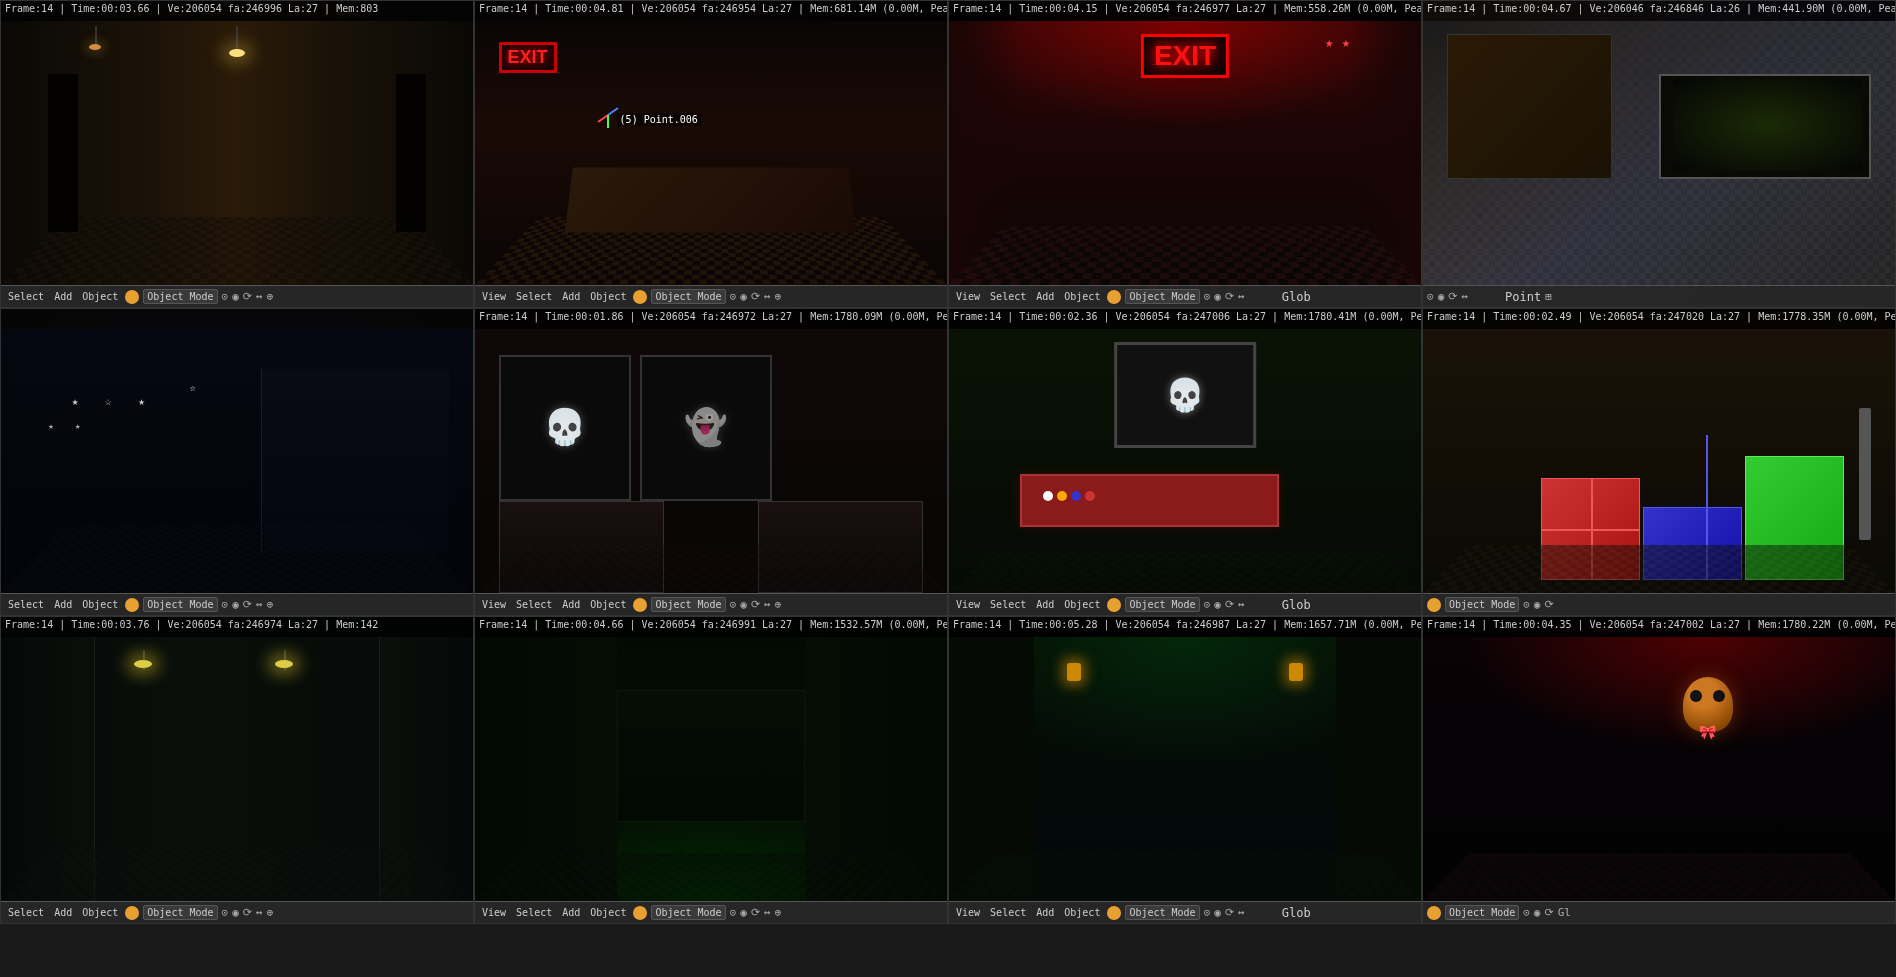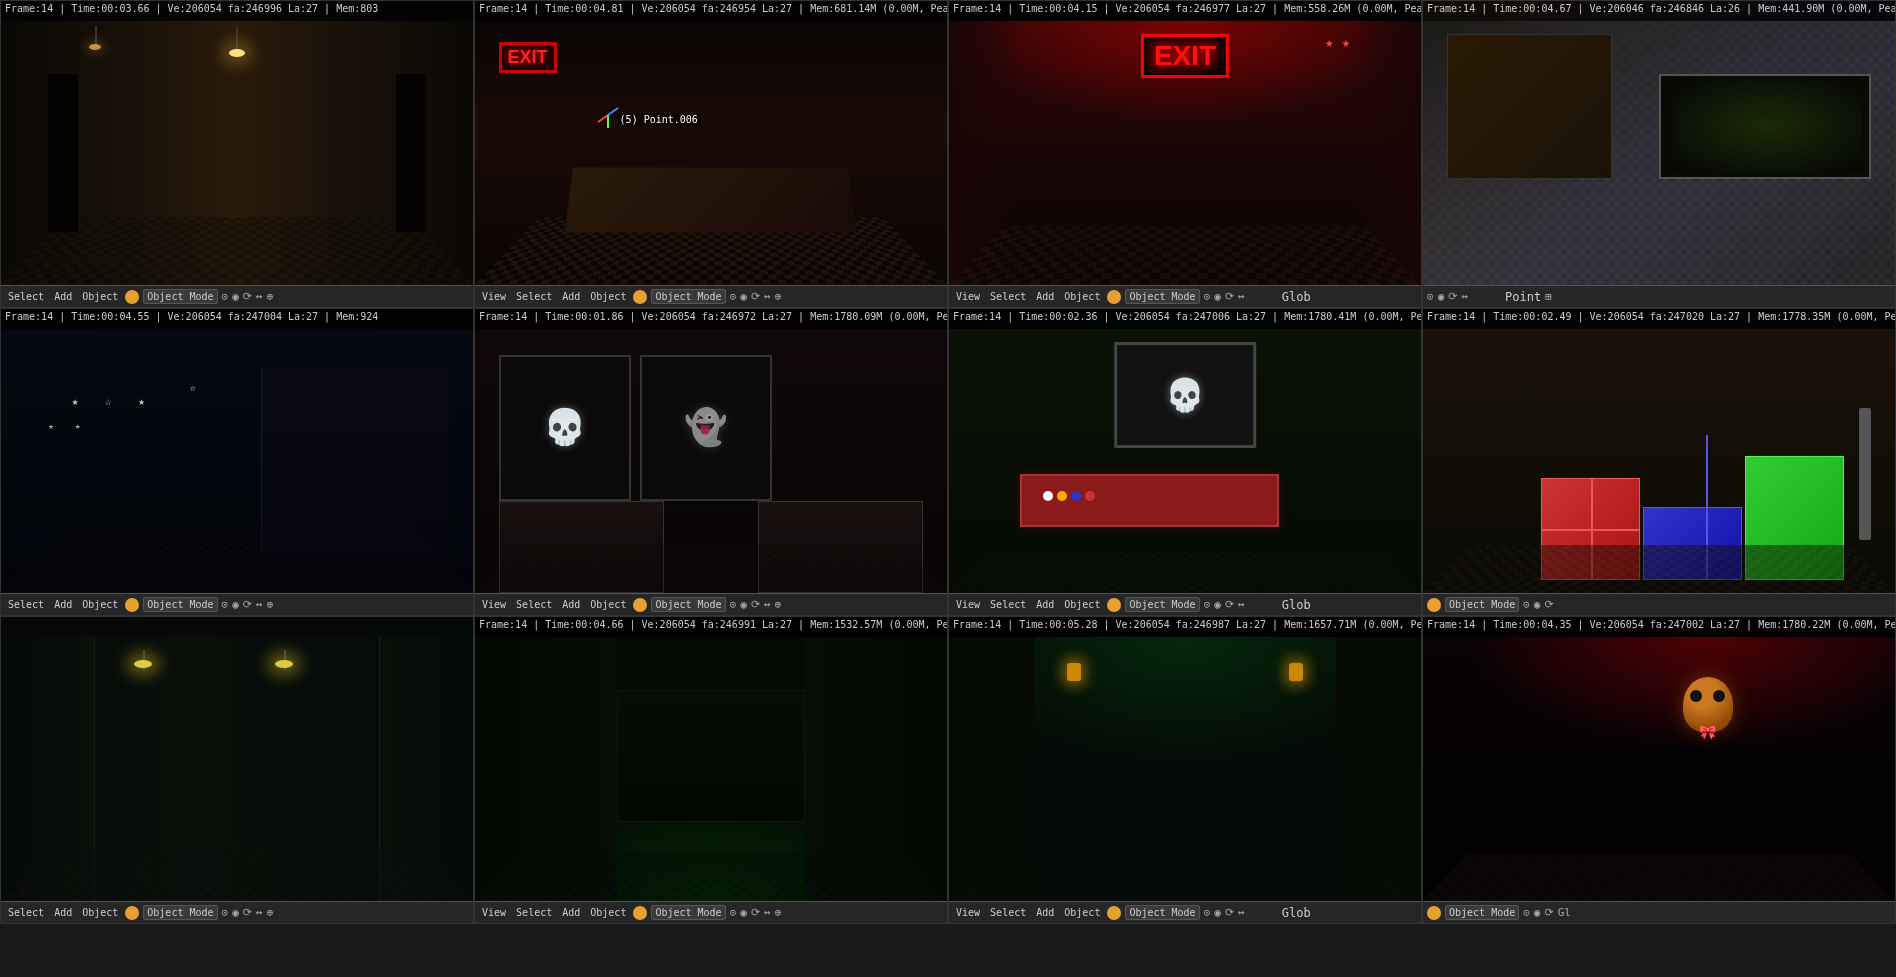--- a/index.html
+++ b/index.html
@@ -262,21 +262,20 @@
       <span class="icon-small">⊙</span>
       <span class="icon-small">◉</span>
       <span class="icon-small">⟳</span>
       <span class="icon-small">↔</span>
       <span class="global-label">Point</span>
       <span class="icon-small">⊞</span>
     </div>
   </div>
 
   <div class="viewport vp5">
-    <div class="viewport-header">Frame:14 | Time:00:04.55 | Ve:206054 fa:247004 La:27 | Mem:924</div>
     <div class="scene-content">
       <div style="position:absolute;top:0;left:0;right:0;bottom:0;background:linear-gradient(to bottom,#050810 0%,#02040a 100%);"></div>
 
       <div style="position:absolute;top:25%;left:15%;color:#ffffff;font-size:11px;letter-spacing:10px;opacity:0.8;">★ ☆ ★</div>
       <div style="position:absolute;top:35%;left:10%;color:#aaaaaa;font-size:9px;letter-spacing:8px;">★ ★</div>
       <div style="position:absolute;top:20%;left:40%;color:#eeeeee;font-size:10px;">☆</div>
 
       <div style="position:absolute;top:15%;right:5%;width:40%;height:70%;background:linear-gradient(to bottom,#0a0a15,#050510);border-left:1px solid #1a1a2a;"></div>
       <div class="checkerboard" style="opacity:0.4;background-image:repeating-conic-gradient(#0a0a12 0% 25%, #050508 0% 50%);background-size:14px 14px;"></div>
     </div>
@@ -381,20 +380,21 @@
     <div class="viewport-footer">
       <span class="icon-dot"></span>
       <span class="mode-dropdown">Object Mode</span>
       <span class="icon-small">⊙</span>
       <span class="icon-small">◉</span>
       <span class="icon-small">⟳</span>
     </div>
   </div>
 
   <div class="viewport vp9">
+    <div class="viewport-header">Frame:14 | Time:00:03.76 | Ve:206054 fa:246974 La:27 | Mem:142</div>
     <div class="scene-content">
       <div style="position:absolute;top:0;left:0;right:0;bottom:0;background:linear-gradient(to right,#050808 0%,#0a0f0a 40%,#050808 100%);"></div>
 
       <div style="position:absolute;top:5%;left:30%;width:2px;height:20px;background:#333;"></div>
       <div style="position:absolute;top:23px;left:30%;transform:translateX(-50%);width:18px;height:8px;background:#ddcc44;border-radius:50%;box-shadow:0 0 15px 8px rgba(220,200,40,0.4);"></div>
       <div style="position:absolute;top:5%;left:60%;width:2px;height:20px;background:#333;"></div>
       <div style="position:absolute;top:23px;left:60%;transform:translateX(-50%);width:18px;height:8px;background:#ddcc44;border-radius:50%;box-shadow:0 0 15px 8px rgba(220,200,40,0.4);"></div>
 
       <div style="position:absolute;top:0;left:0;bottom:0;width:20%;background:linear-gradient(to right,#050808,#0a0f0a);border-right:1px solid #1a1f1a;"></div>
       <div style="position:absolute;top:0;right:0;bottom:0;width:20%;background:linear-gradient(to left,#050808,#0a0f0a);border-left:1px solid #1a1f1a;"></div>

